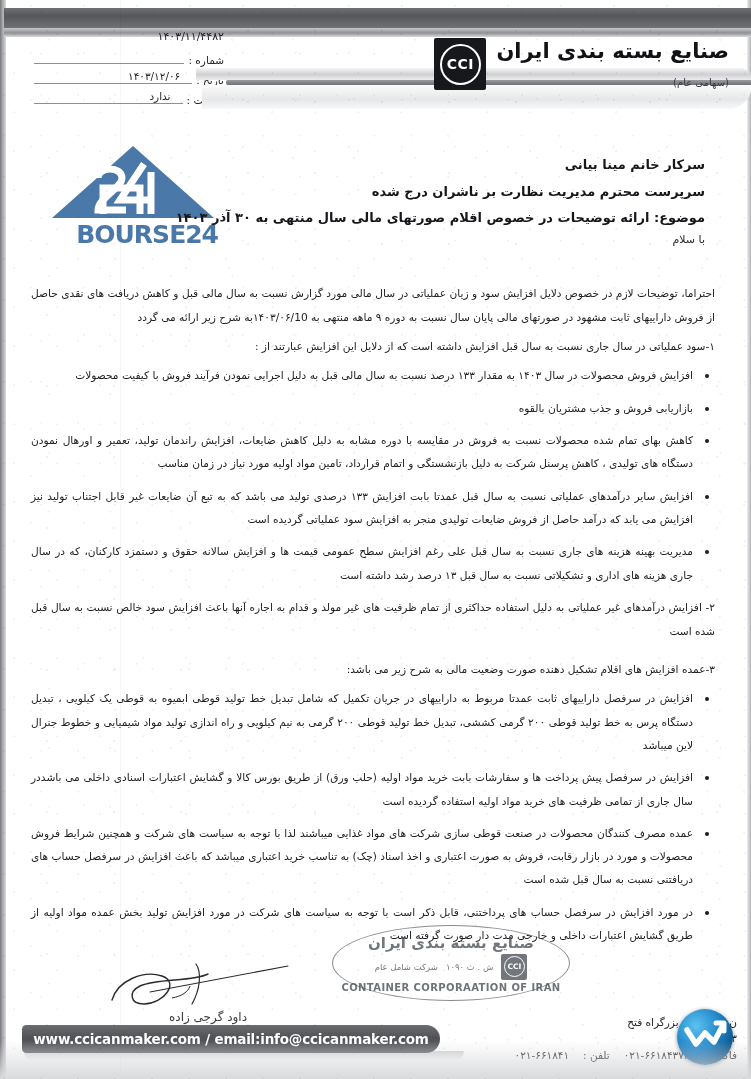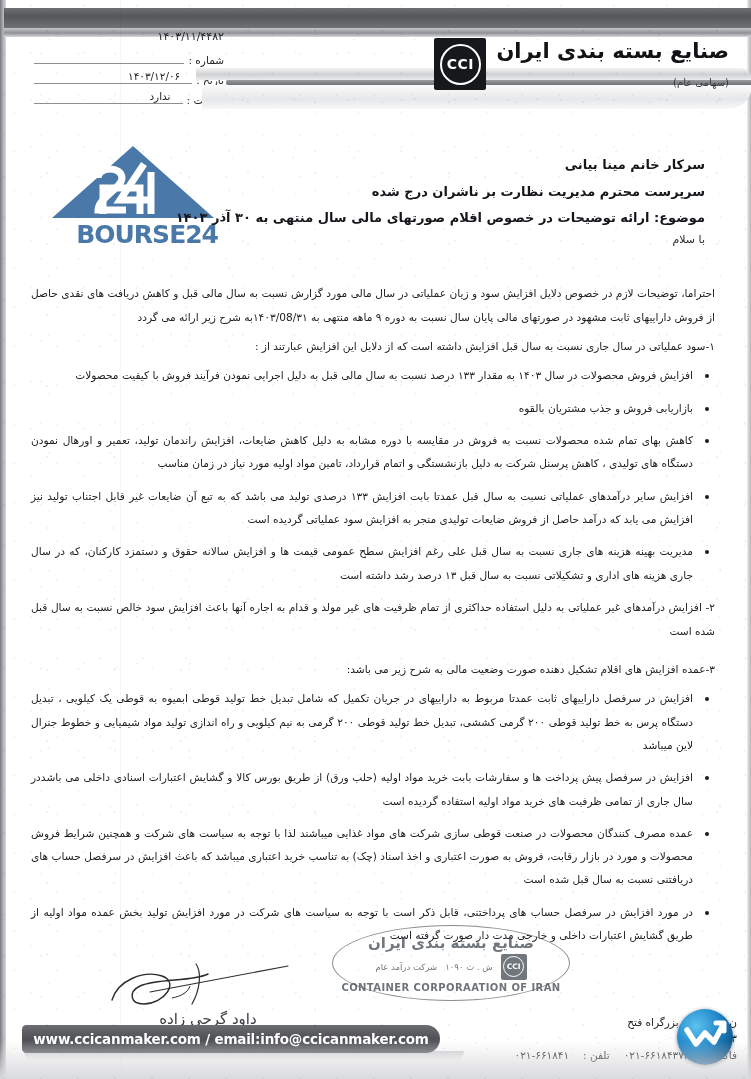--- a/index.html
+++ b/index.html
@@ -92,21 +92,21 @@
   ul.bullets li{position:relative;padding-right:22px;margin-bottom:9px;
     font-size:10.6px;line-height:2.2;color:#1b1d21;text-align:justify;text-align-last:right;}
   ul.bullets li::before{content:"";position:absolute;right:6px;top:10px;
     width:4px;height:4px;background:#1b1d21;border-radius:50%;}
   .gap-sm{height:6px;}
 
   
   .sig-zone{position:absolute;left:0;top:930px;width:751px;height:110px;}
   .signature{position:absolute;left:100px;top:22px;width:210px;height:70px;}
   .sig-name{position:absolute;left:118px;top:1010px;width:180px;text-align:center;
-    direction:rtl;font-size:15px;color:#3a3c41;}
+    direction:rtl;font-size:12px;color:#3a3c41;}
   .stamp{position:absolute;left:332px;top:925px;width:238px;height:76px;}
   .stamp-oval{position:absolute;inset:0;border:1.6px solid #5a6168;border-radius:50%/50%;
     opacity:.72;}
   .stamp-inner{position:absolute;inset:0;display:flex;flex-direction:column;
     align-items:center;justify-content:center;gap:2px;}
   .stamp-fa{font-size:15px;font-weight:bold;color:#4a5158;opacity:.78;direction:rtl;
     letter-spacing:-.5px;}
   .stamp-mid{display:flex;align-items:center;gap:8px;direction:rtl;opacity:.78;}
   .stamp-cci{width:26px;height:26px;background:#4a5158;display:flex;align-items:center;
     justify-content:center;border-radius:2px;}
@@ -201,21 +201,21 @@
 
   <div class="titles">
     <div class="t-line">سرکار خانم مینا بیانی</div>
     <div class="t-line">سرپرست محترم مدیریت نظارت بر ناشران درج شده</div>
     <div class="t-line">موضوع: ارائه توضیحات در خصوص اقلام صورتهای مالی سال منتهی به ۳۰ آذر ۱۴۰۳</div>
     <div class="t-salam">با سلام</div>
   </div>
 
   <div class="body-wrap">
 
-    <p class="para just-both">احتراما، توضیحات لازم در خصوص دلایل افزایش سود و زیان عملیاتی در سال مالی مورد گزارش نسبت به سال مالی قبل و کاهش دریافت های نقدی حاصل از فروش داراییهای ثابت مشهود در صورتهای مالی پایان سال نسبت به دوره ۹ ماهه منتهی به ۱۴۰۳/08/۳۱به شرح زیر ارائه می گردد</p>
+    <p class="para just-both">احتراما، توضیحات لازم در خصوص دلایل افزایش سود و زیان عملیاتی در سال مالی مورد گزارش نسبت به سال مالی قبل و کاهش دریافت های نقدی حاصل از فروش داراییهای ثابت مشهود در صورتهای مالی پایان سال نسبت به دوره ۹ ماهه منتهی به ۱۴۰۳/۰۶/10به شرح زیر ارائه می گردد</p>
 
     <p class="numbered">۱-سود عملیاتی در سال جاری نسبت به سال قبل افزایش داشته است که از دلایل این افزایش عبارتند از :</p>
 
     <ul class="bullets">
       <li>افزایش فروش محصولات در سال ۱۴۰۳ به مقدار ۱۳۳ درصد نسبت به سال مالی قبل به دلیل اجرایی نمودن فرآیند فروش با کیفیت محصولات</li>
       <li>بازاریابی فروش و جذب مشتریان بالقوه</li>
       <li>کاهش بهای تمام شده محصولات نسبت به فروش در مقایسه با دوره مشابه به دلیل کاهش ضایعات، افزایش راندمان تولید، تعمیر و اورهال نمودن دستگاه های تولیدی ، کاهش پرسنل شرکت به دلیل بازنشستگی و اتمام قرارداد، تامین مواد اولیه مورد نیاز در زمان مناسب</li>
       <li>افزایش سایر درآمدهای عملیاتی نسبت به سال قبل عمدتا بابت افزایش ۱۳۳ درصدی تولید می باشد که به تبع آن ضایعات غیر قابل اجتناب تولید نیز افزایش می یابد که درآمد حاصل از فروش ضایعات تولیدی منجر به افزایش سود عملیاتی گردیده است</li>
       <li>مدیریت بهینه هزینه های جاری نسبت به سال قبل علی رغم افزایش سطح عمومی قیمت ها و افزایش سالانه حقوق و دستمزد کارکنان، که در سال جاری هزینه های اداری و تشکیلاتی نسبت به سال قبل ۱۳ درصد رشد داشته است</li>
     </ul>
@@ -248,21 +248,21 @@
     <div class="stamp-oval"></div>
     <div class="stamp-inner">
       <div class="stamp-fa">صنایع بسته بندی ایران</div>
       <div class="stamp-mid">
         <div class="stamp-cci">
           <div class="stamp-cci-ring">
             <span>CCI</span>
           </div>
         </div>
         <div class="stamp-reg">ش . ث   ۱۰۹۰</div>
-        <div class="stamp-reg">شرکت درآمد عام</div>
+        <div class="stamp-reg">شرکت شامل عام</div>
       </div>
       <div class="stamp-en">CONTAINER CORPORAATION OF IRAN</div>
     </div>
   </div>
 
   <div class="footer">
     <div class="foot-bar-glow"></div>
     <div class="foot-bar">
       <span>www.ccicanmaker.com / email:info@ccicanmaker.com</span>
     </div>

